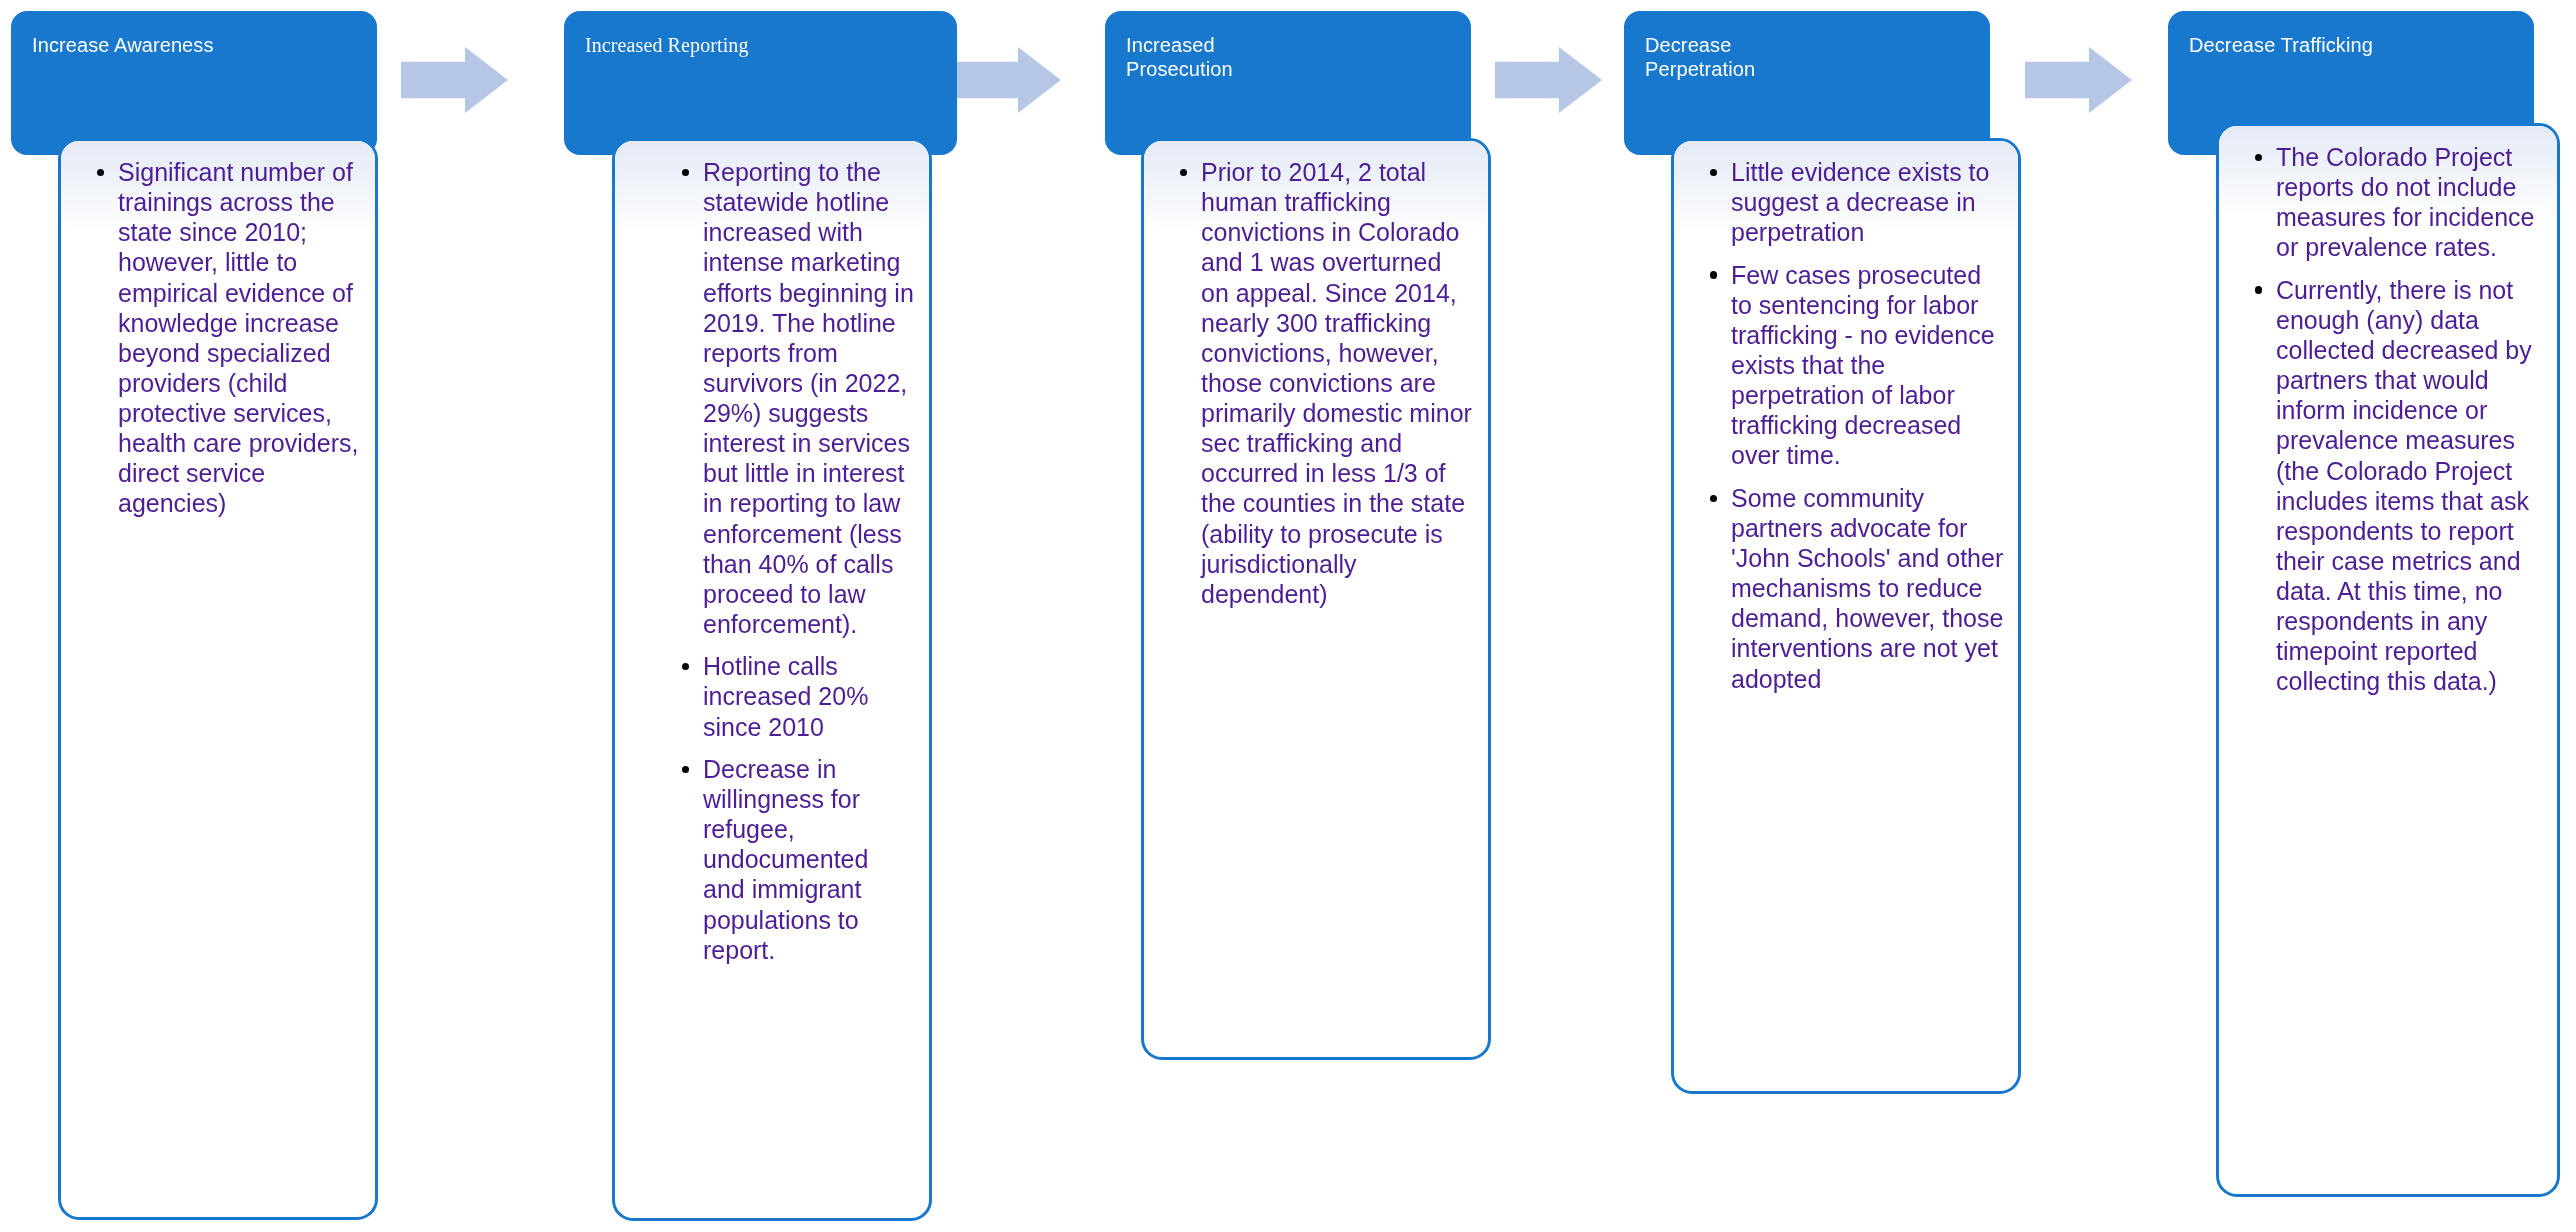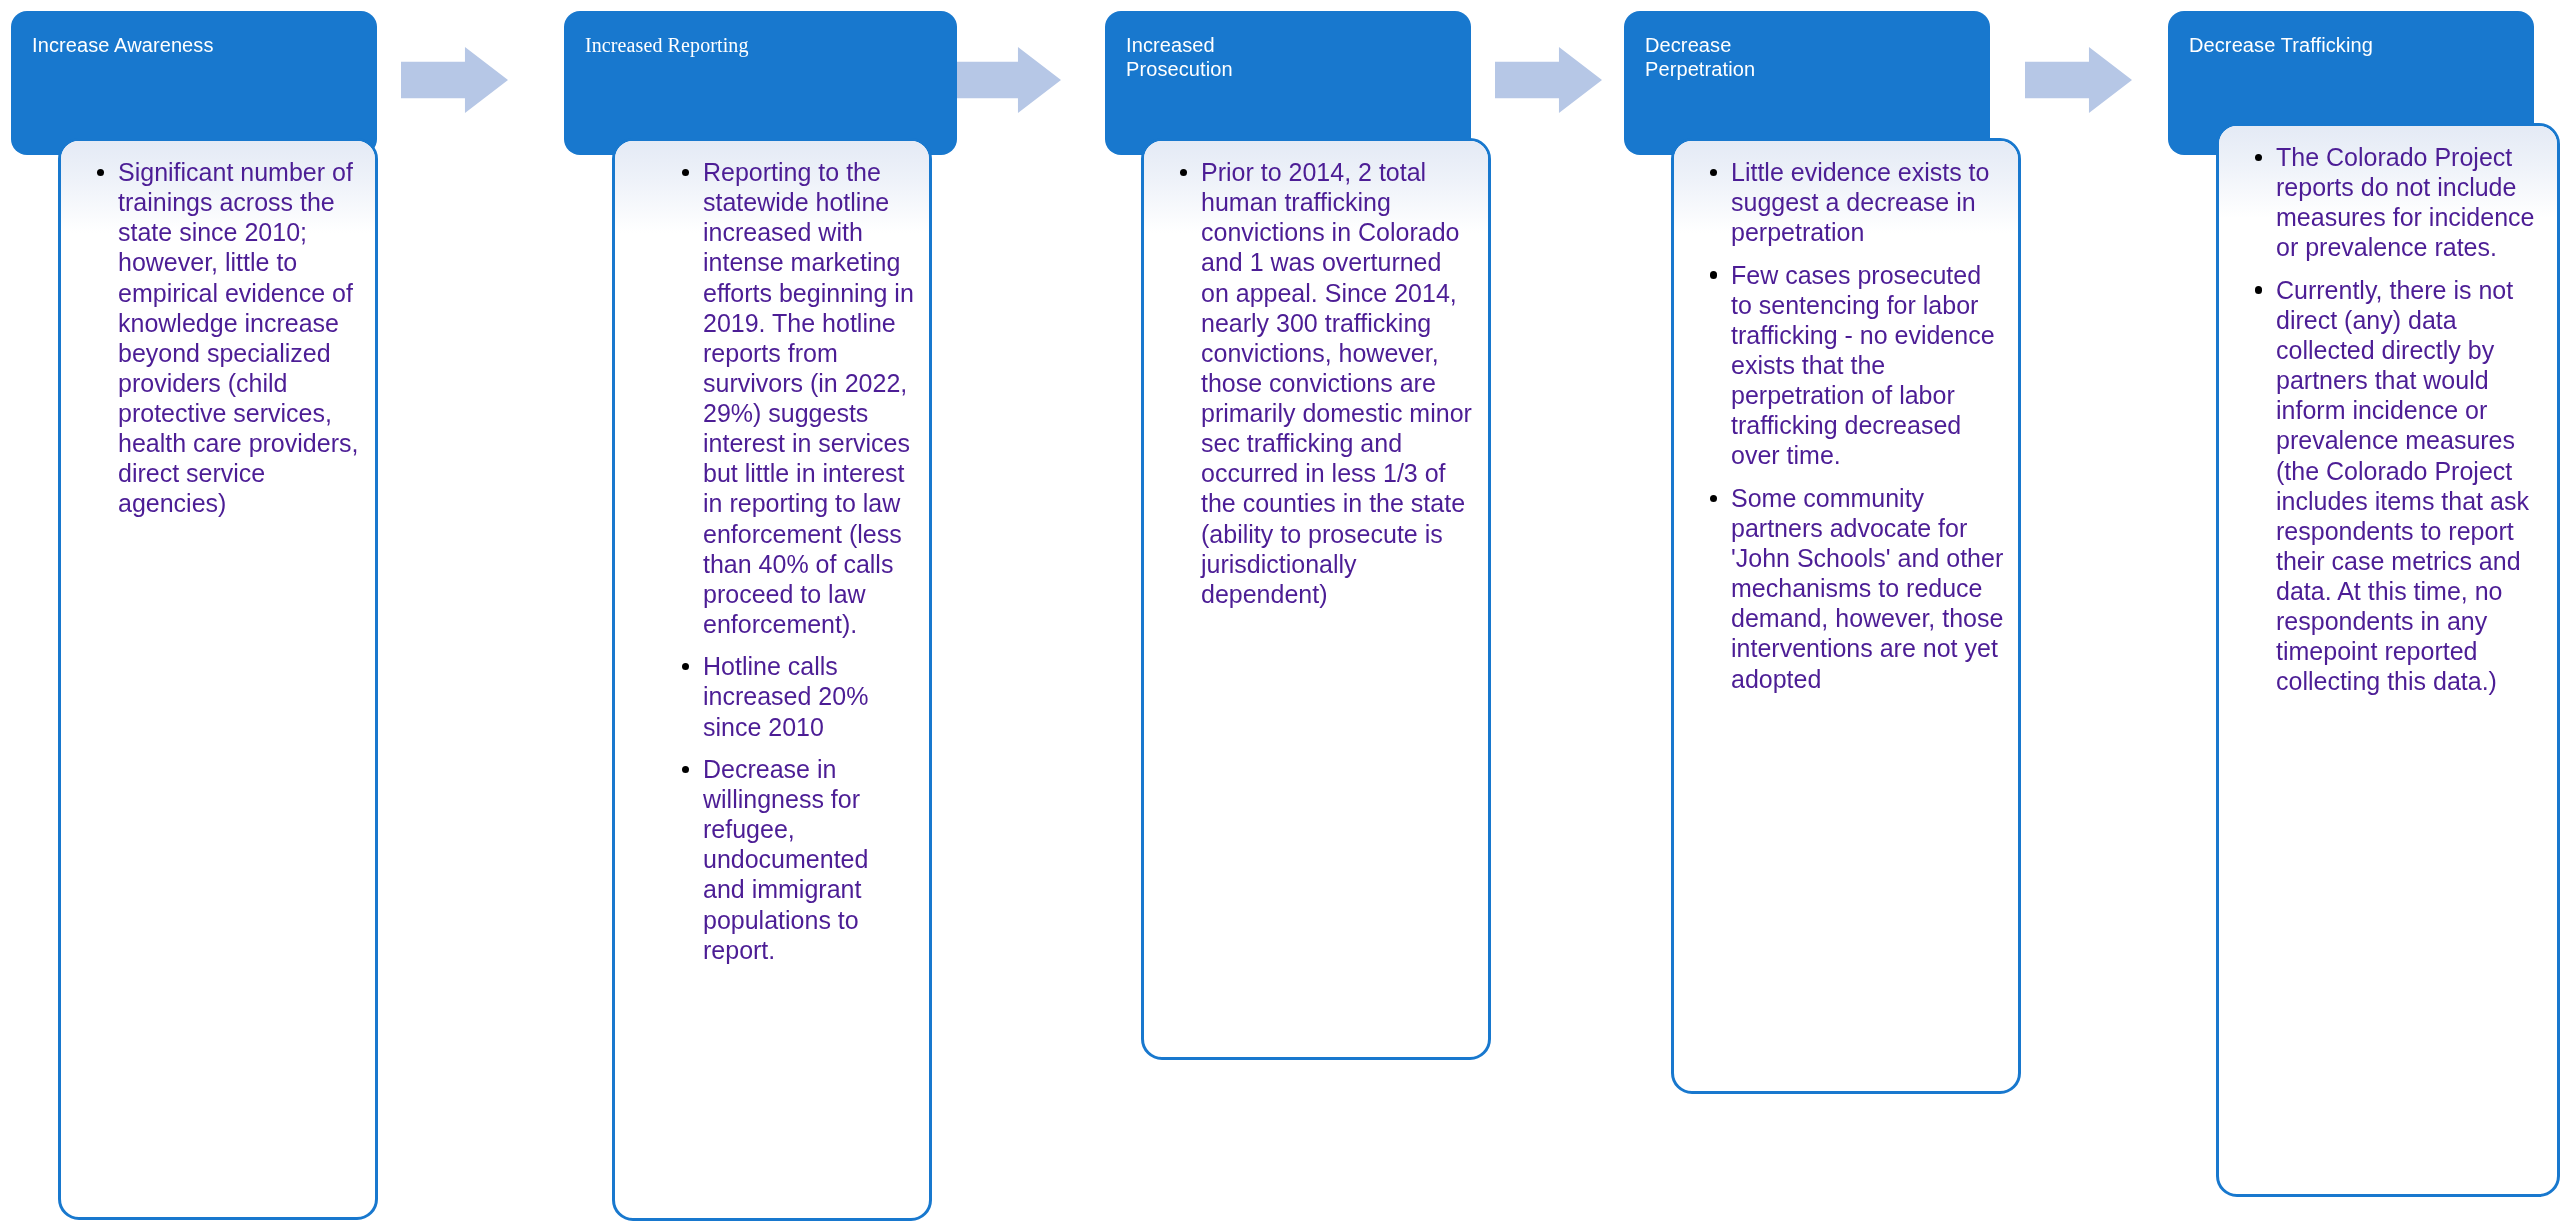--- a/index.html
+++ b/index.html
@@ -156,18 +156,18 @@
         </ul>
       </div>
     </div>
     <div class="stage">
       <div class="stage-header" style="left: 2168px; top: 11px; width: 366px; height: 144px;">
         <div class="stage-header-label">Decrease Trafficking</div>
       </div>
       <div class="stage-card" style="left: 2216px; top: 123px; width: 344px; height: 1074px;">
         <ul class="bullets">
           <li class="bullet">The Colorado Project reports do not include measures for incidence or prevalence rates.</li>
-          <li class="bullet">Currently, there is not direct (any) data collected directly by partners that would inform incidence or prevalence measures (the Colorado Project includes items that ask respondents to report their case metrics and data. At this time, no respondents in any timepoint reported collecting this data.)</li>
+          <li class="bullet">Currently, there is not enough (any) data collected decreased by partners that would inform incidence or prevalence measures (the Colorado Project includes items that ask respondents to report their case metrics and data. At this time, no respondents in any timepoint reported collecting this data.)</li>
         </ul>
       </div>
     </div>
   </div>
 
 
 </body></html>

